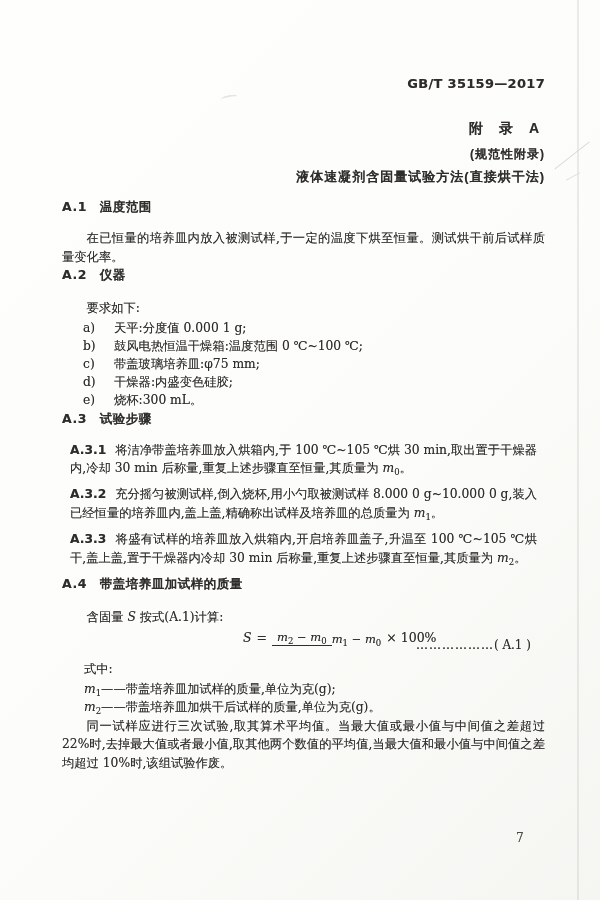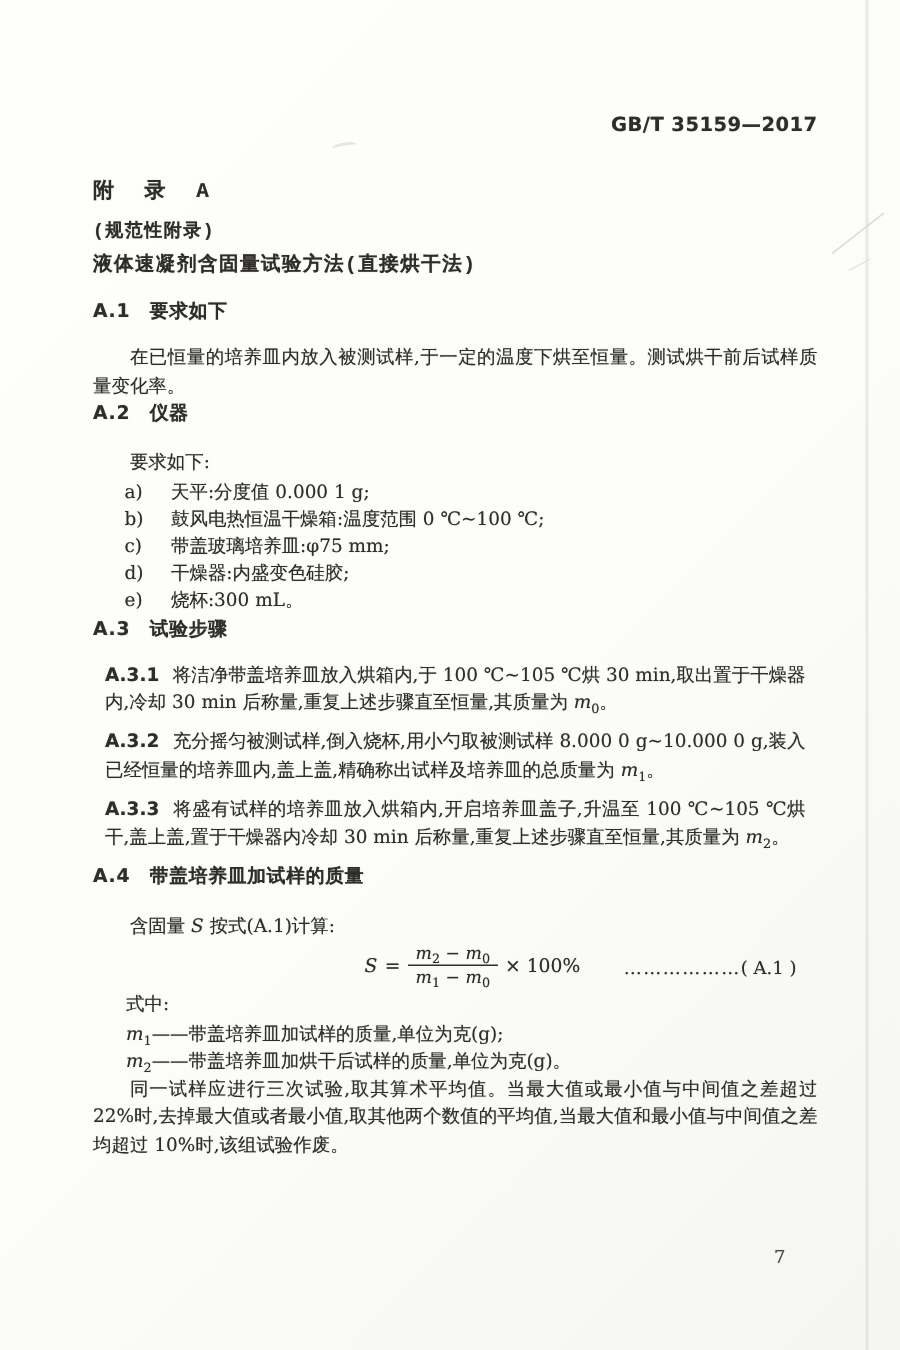--- a/index.html
+++ b/index.html
@@ -16,22 +16,22 @@
   .scratch-1{position:absolute;left:550px;top:155px;width:44px;height:1px;background:#dbdbd6;transform:rotate(-38deg);}
   .scratch-2{position:absolute;left:565px;top:176px;width:16px;height:1px;background:#e3e3de;transform:rotate(-28deg);}
   .smudge{position:absolute;left:221px;top:95px;width:17px;height:4px;border-top:2px solid #e6e6e1;border-radius:50%;transform:rotate(-10deg);}
 
   .std-code{
     position:absolute;top:75px;right:55px;
     font-family:"DejaVu Sans","Liberation Sans",sans-serif;
     font-weight:700;font-size:13px;letter-spacing:0.3px;
   }
   .title-block{
-    position:absolute;top:119px;left:62px;width:483px;text-align:left;
-    font-family:Liberation Mono, monospace;font-weight:700;
+    position:absolute;top:119px;left:62px;width:483px;text-align:right;
+    font-family:Liberation Sans, sans-serif;font-weight:700;
   }
   .t1{font-size:14px;letter-spacing:6px;}
   .t2{margin-top:7px;font-size:12px;letter-spacing:1px;}
   .t3{margin-top:5px;font-size:13px;letter-spacing:1px;}
 
   .content{position:absolute;top:198px;left:62px;width:483px;}
   h2.sec{
     margin:0;font-family:"DejaVu Sans","Liberation Sans",sans-serif;
     font-weight:700;font-size:12.5px;line-height:17px;letter-spacing:0.5px;
   }
@@ -53,21 +53,21 @@
   .steps{margin-top:14px;line-height:18.4px;}
   .step{margin:8px;text-align:justify;}
   .step-no{font-family:"DejaVu Sans","Liberation Sans",sans-serif;font-weight:700;margin-right:9px;}
 
   .p-calc{margin-top:16px;}
 
   .formula-row{position:relative;height:32px;margin-top:2px;}
   .eq{position:absolute;left:181px;top:1px;display:flex;align-items:center;font-size:12.5px;}
   .eq .lhs{font-style:italic;margin-right:5px;}
   .eq .eqsign{margin-right:5px;}
-  .frac{display:inline-flex;flex-direction:column;align-items:center;font-size:11.5px;line-height:13px;}
+  .frac{display:inline-flex;flex-direction:row;align-items:center;font-size:11.5px;line-height:13px;}
   .frac .num{padding:0 5px 1px;border-bottom:1px solid #2e2d2b;}
   .frac .den{padding-top:1px;}
   .eq .rhs{margin-left:5px;}
   .eq-tail{position:absolute;right:14px;top:8px;font-size:12px;}
   .eq-dots{letter-spacing:1px;}
 
   .where-label{margin:0;padding-left:22px;}
   .defs{padding-left:22px;line-height:18px;margin-top:1px;}
   .closing{margin-top:1px;line-height:18.4px;}
 
@@ -90,21 +90,21 @@
 
   <div class="title-block">
     <div class="t1">附 录 A</div>
     <div class="t2">(规范性附录)</div>
     <div class="t3">液体速凝剂含固量试验方法(直接烘干法)</div>
   </div>
 
   <div class="content">
 
     <h2 class="sec sec-a1">
-      <span class="sec-no">A.1</span><span>要求如下</span>
+      <span class="sec-no">A.1</span><span>温度范围</span>
     </h2>
     <p class="para indent p-a1">在已恒量的培养皿内放入被测试样,于一定的温度下烘至恒量。测试烘干前后试样质量变化率。</p>
 
     <h2 class="sec sec-a2">
       <span class="sec-no">A.2</span><span>仪器</span>
     </h2>
     <p class="para indent p-req">要求如下:</p>
 
     <div class="apparatus-list">
       <div class="li">

